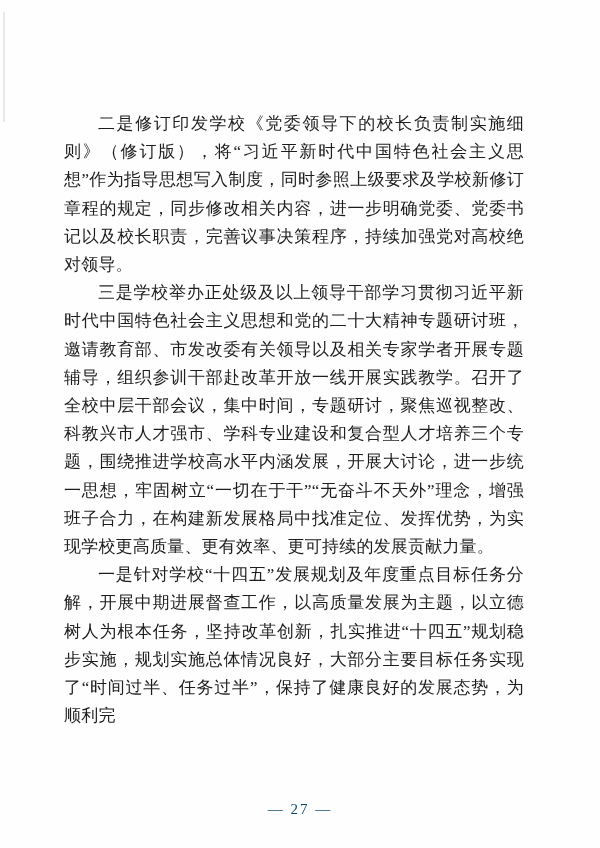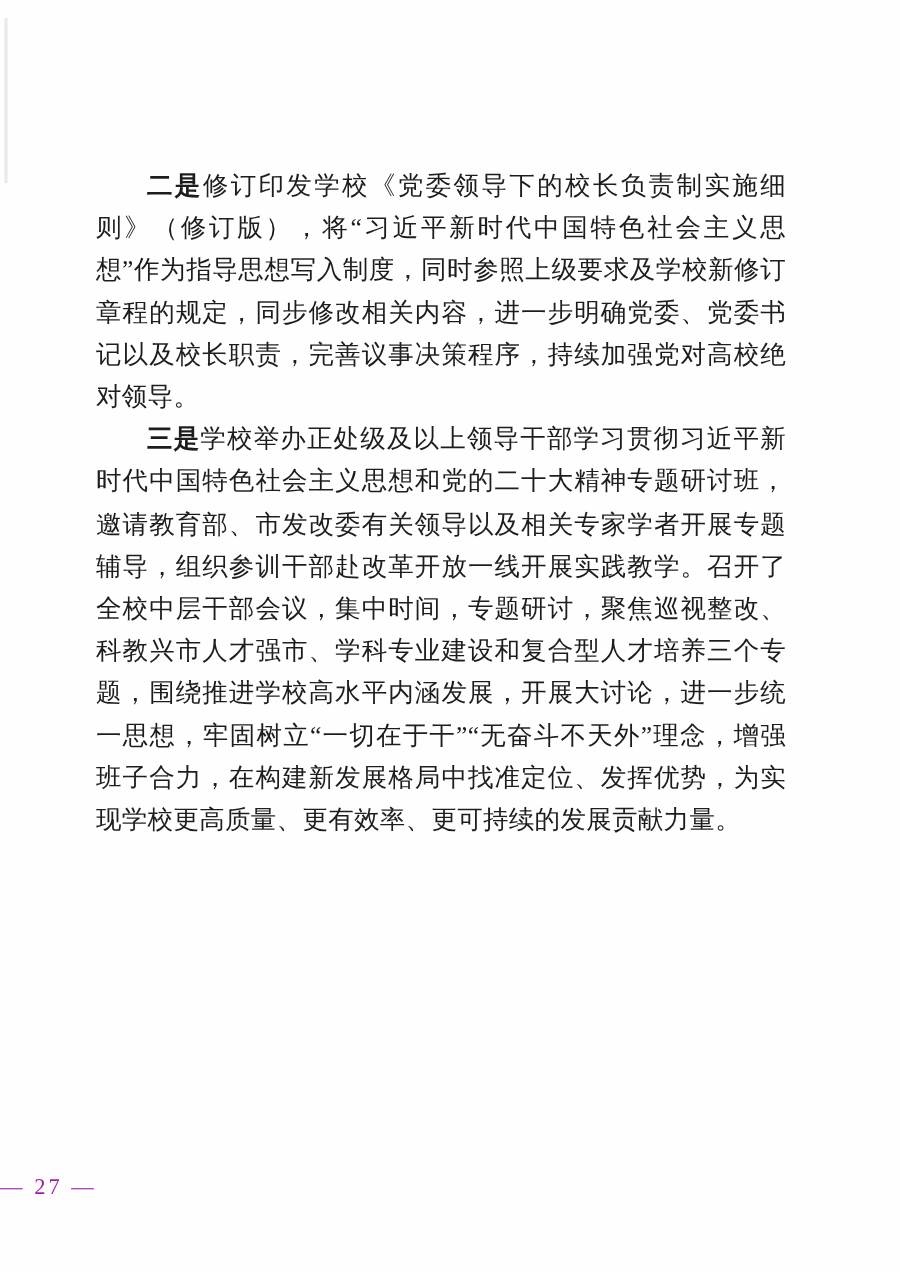--- a/index.html
+++ b/index.html
@@ -35,37 +35,39 @@
     line-height: 28.2px;
     text-align: justify;
     letter-spacing: 0.2px;
   }
   .content p {
     margin: 0;
     padding: 0;
     text-indent: 2em;
   }
   .lead {
-    font-weight: bold;
+    font-weight: normal;
   }
   .footer {
     position: absolute;
-    top: 784px;
+    top: 801px;
     left: 0;
     width: 600px;
+    text-align: center;
     font-size: 15px;
-    color: #a21caf;
+    color: #0c4a6e;
     letter-spacing: 2px;
   }
 </style>
 </head>
 <body>
 
 <div class="page">
   <div class="scan-artifact"></div>
 
   <div class="content">
     <p><b class="lead">二是</b><span>修订印发学校《党委领导下的校长负责制实施细则》（修订版），将“习近平新时代中国特色社会主义思想”作为指导思想写入制度，同时参照上级要求及学校新修订章程的规定，同步修改相关内容，进一步明确党委、党委书记以及校长职责，完善议事决策程序，持续加强党对高校绝对领导。</span></p>
     <p><b class="lead">三是</b><span>学校举办正处级及以上领导干部学习贯彻习近平新时代中国特色社会主义思想和党的二十大精神专题研讨班，邀请教育部、市发改委有关领导以及相关专家学者开展专题辅导，组织参训干部赴改革开放一线开展实践教学。召开了全校中层干部会议，集中时间，专题研讨，聚焦巡视整改、科教兴市人才强市、学科专业建设和复合型人才培养三个专题，围绕推进学校高水平内涵发展，开展大讨论，进一步统一思想，牢固树立“一切在于干”“无奋斗不天外”理念，增强班子合力，在构建新发展格局中找准定位、发挥优势，为实现学校更高质量、更有效率、更可持续的发展贡献力量。</span></p>
+    <p><b class="lead">一是</b><span>针对学校“十四五”发展规划及年度重点目标任务分解，开展中期进展督查工作，以高质量发展为主题，以立德树人为根本任务，坚持改革创新，扎实推进“十四五”规划稳步实施，规划实施总体情况良好，大部分主要目标任务实现了“时间过半、任务过半”，保持了健康良好的发展态势，为顺利完</span></p>
   </div>
 
   <div class="footer">— 27 —</div>
 </div>
 
 </body></html>

